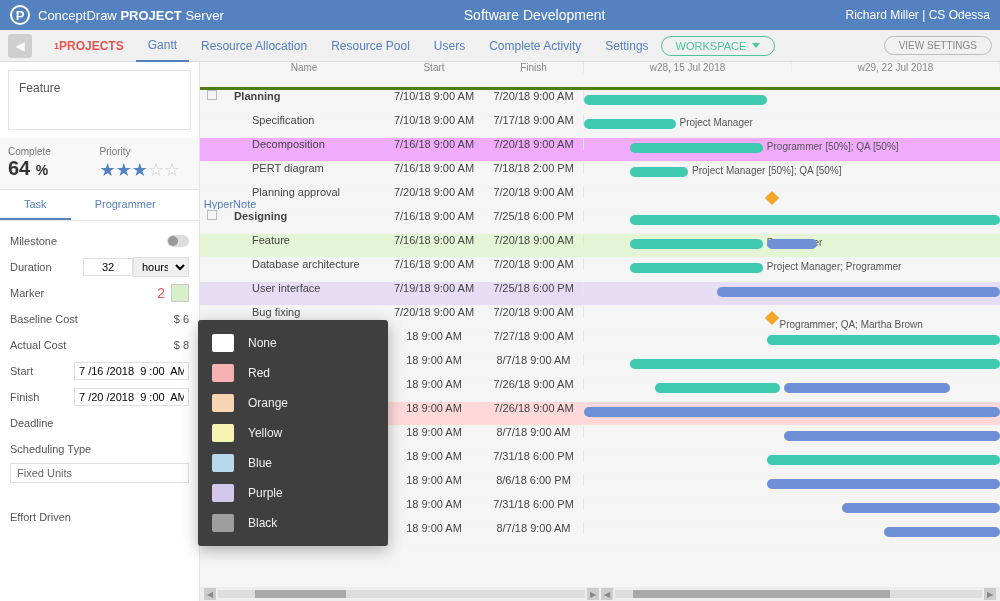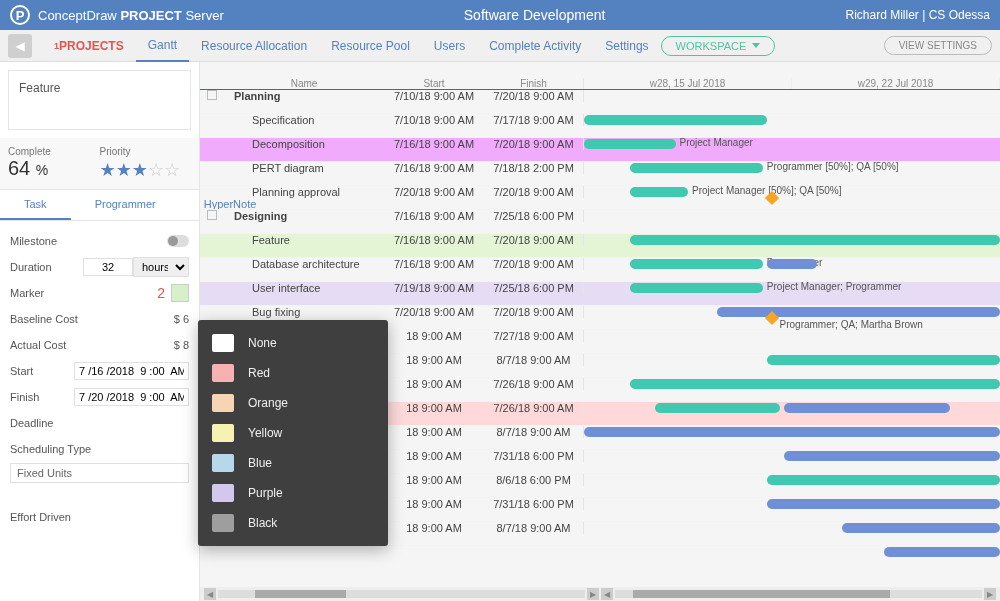--- a/index.html
+++ b/index.html
@@ -18,61 +18,61 @@
 .nav-item.projects .num { color: #e55353; font-size: 9px; }
 .spacer { flex: 1; }
 .workspace-btn { border: 1px solid #4fc4a0; color: #4fc4a0; padding: 3px 14px; border-radius: 12px; font-size: 11px; display:flex;align-items:center;gap:6px;cursor:pointer;}
 .view-settings-btn { border: 1px solid #bbb; color: #888; padding: 3px 14px; border-radius: 12px; font-size: 10px; margin-left: 10px; cursor: pointer; }
 .main { display: flex; height: calc(601px - 62px); }
 .sidebar { width: 200px; background: #fff; border-right: 1px solid #e5e5e5; display:flex; flex-direction:column;}
 .feature-box { margin: 8px; padding: 10px; border: 1px solid #e5e5e5; color: #555; min-height: 60px; }
 .stats { display: flex; padding: 8px; border-bottom: 1px solid #e5e5e5; background:#f8f8f8;}
 .stat-col { flex: 1; }
 .stat-label { font-size: 10px; color: #777; }
-.stat-val { font-size: 20px; font-weight: 400; color: #333; }
+.stat-val { font-size: 20px; font-weight: 700; color: #333; }
 .stat-val .pct { font-size: 14px; }
 .stars { color: #5481bf; font-size: 18px; margin-top: 2px; }
 .stars .empty { color: #ccc; }
 .side-tabs { display: flex; border-bottom: 1px solid #e5e5e5; }
 .side-tab { padding: 8px 24px; font-size: 11px; color: #5481bf; cursor: pointer; }
 .side-tab.active { border-bottom: 2px solid #5481bf; }
 .props { padding: 8px 10px; font-size: 11px; color: #555; }
 .prop-row { display: flex; align-items: center; min-height: 24px; margin-bottom: 2px; }
 .prop-label { flex: 1; }
 .prop-input { width: 50px; text-align: center; border: 1px solid #e0e0e0; padding: 2px; font-size:11px; }
 .prop-select { border: 1px solid #e0e0e0; padding: 2px 4px; font-size: 11px; width: 56px; }
 .prop-val { width: 70px; text-align: right; }
 .under-label { font-size:11px; border:1px solid #e0e0e0; padding:3px 6px; margin-top:2px; color:#666; }
 .marker-swatch { width:18px; height:18px; background:#d6f0c9; border:1px solid #ccc; margin-left:auto;}
 .marker-num { color:#e55353; font-size:14px; margin-right:6px;}
 .toggle { width:22px;height:12px;background:#ddd;border-radius:6px;position:relative;margin-left:auto;}
 .toggle::after{content:"";width:10px;height:10px;background:#999;border-radius:50%;position:absolute;top:1px;left:1px;}
 .gantt { flex: 1; display: flex; flex-direction: column; overflow: hidden; position:relative;}
-.gantt-header { display: flex; height: 28px; border-bottom: 1px solid #4d7c0f; font-size: 10px; color: #888; align-items: flex-end; }
+.gantt-header { display: flex; height: 28px; border-bottom: 3px solid #4d7c0f; font-size: 10px; color: #888; align-items: flex-start; }
 .col-chk { width: 24px; }
 .col-name { width: 160px; text-align: center; }
 .col-start { width: 100px; text-align: center; }
 .col-finish { width: 100px; text-align: center; border-right:1px solid #e5e5e5; }
 .timeline-header { flex: 1; display: flex; position:relative; }
 .week-col { flex:1; text-align:center; font-size:10px; color:#888; border-right:1px solid #eee; display:flex;flex-direction:column;justify-content:center;}
 .gantt-rows { overflow-y: auto; flex: 1; }
 .gantt-row { display: flex; height: 24px; align-items: flex-start; font-size: 11px; color: #444; border-bottom: 1px solid #f3f3f3; }
 .gantt-row.bold .cell-name { font-weight: 600; }
 .gantt-row.yellow { background: #f0abfc; }
 .gantt-row.green { background: #e4f5d6; }
 .gantt-row.purple { background: #e6ddf5; }
 .gantt-row.red { background: #ffd9d9; }
 .cell-chk { width: 24px; display:flex; justify-content:center;}
 .chkbox { width:10px;height:10px;border:1px solid #bbb; }
 .cell-name { width: 160px; padding-left: 10px; }
 .cell-name.indent { padding-left: 28px; }
 .cell-start { width: 100px; text-align: center; }
 .cell-finish { width: 100px; text-align: center; border-right:1px solid #e5e5e5;}
 .cell-bar { flex: 1; position: relative; height: 24px; }
-.bar { position: absolute; height: 10px; top: 25px; border-radius: 5px; padding-left: 22px; }
+.bar { position: absolute; height: 10px; top: 5px; border-radius: 5px; padding-left: 22px; }
 .bar.teal { background: #3fc9b0; }
 .bar.blue { background: #6f8fd6; }
 .bar-label { position: absolute; left: calc(100% + 4px); top: -2px; white-space: nowrap; font-size: 10px; color: #555; }
 .milestone { width:10px;height:10px;background:#f5a623;transform:rotate(45deg);position:absolute;top:7px;}
 .scrollbar-h { height:14px; background:#eee; display:flex; align-items:center; padding:0 4px; gap:2px;}
 .sb-btn{width:12px;height:12px;background:#ccc;display:flex;align-items:center;justify-content:center;color:#888;font-size:8px;}
 .sb-track{flex:1;height:8px;background:#ddd;position:relative;}
 .sb-thumb{position:absolute;height:8px;background:#aaa;}
 .color-menu { position: absolute; left: 198px; top: 320px; width: 190px; background: #3f3f3f; border-radius: 3px; padding: 8px 0; box-shadow: 0 4px 16px rgba(0,0,0,0.3); z-index: 100; }
 .color-item { display: flex; align-items: center; padding: 6px 14px; color: #eee; font-size: 12px; cursor: pointer; }

